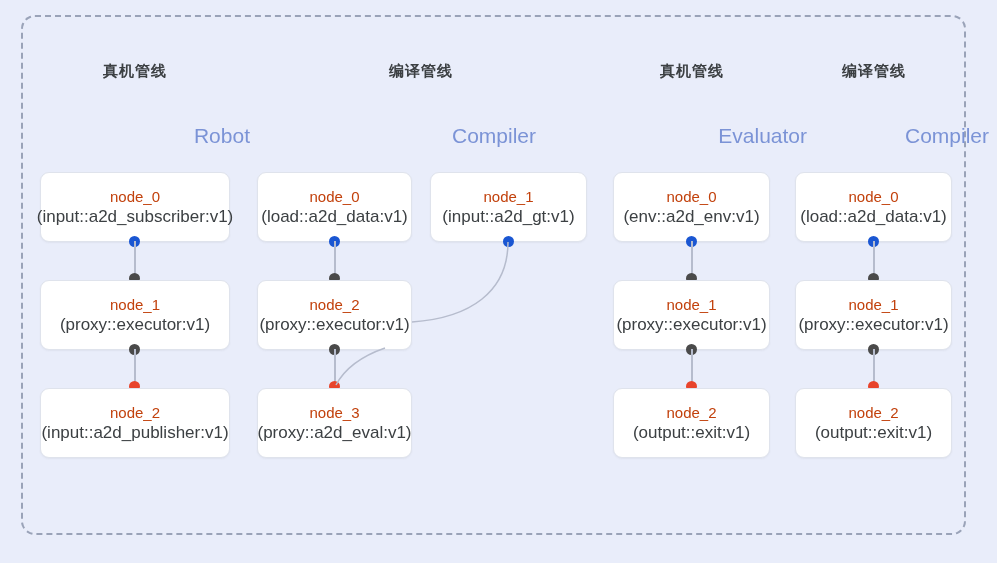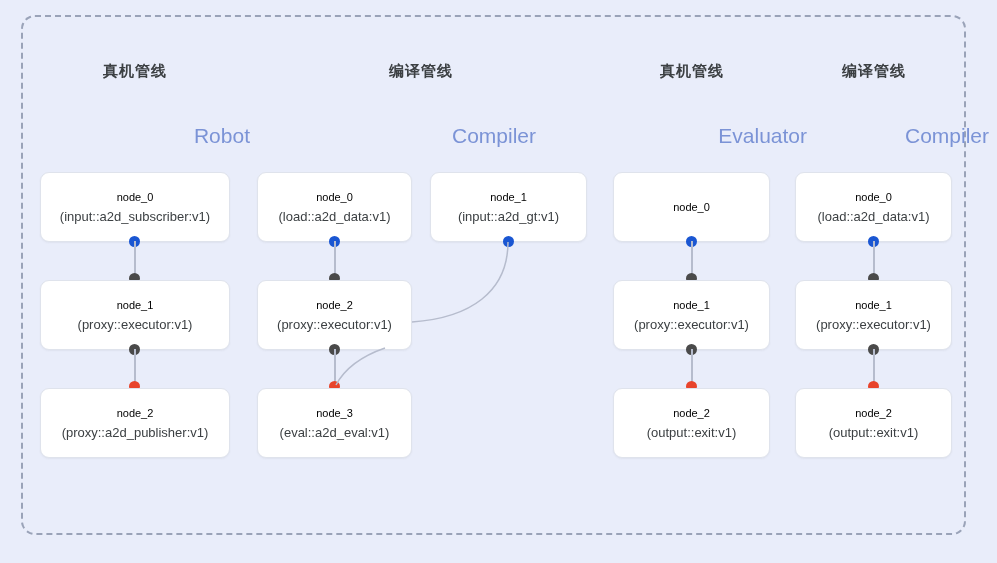--- a/index.html
+++ b/index.html
@@ -56,26 +56,26 @@
     border: 1px solid #dfe3ec;
     border-radius: 9px;
     display: flex;
     flex-direction: column;
     align-items: center;
     justify-content: center;
     box-shadow: 0 1px 2px rgba(60,64,67,0.06);
     height: 70px;
   }
   .node .n-name {
-    font-size: 11px;
-    color: #000000;
+    font-size: 15px;
+    color: #c2410c;
     line-height: 20px;
   }
   .node .n-type {
-    font-size: 13px;
+    font-size: 17px;
     color: #3c4043;
     line-height: 20px;
   }
   .dot {
     position: absolute;
     width: 11px;
     height: 11px;
     border-radius: 50%;
   }
   .dot-blue  { background: #1a56d2; }
@@ -118,21 +118,21 @@
   <div class="node" style="left:40px; top:280px; width:190px;">
     <div class="n-name">node_1</div>
     <div class="n-type">(proxy::executor:v1)</div>
   </div>
   <div class="dot dot-dark" style="left:129px; top:344px;"></div>
   <div class="edge-line" style="left:134px; top:349px; height:38px;"></div>
   <div class="dot dot-red" style="left:129px; top:381px;"></div>
 
   <div class="node" style="left:40px; top:388px; width:190px;">
     <div class="n-name">node_2</div>
-    <div class="n-type">(proxy::a2d_publisher:v1)</div>
+    <div class="n-type">(input::a2d_publisher:v1)</div>
   </div>
 
   <div class="column" style="left:306px;">
     <div class="col-title-cn">编译管线</div>
     <div class="col-title-en">Compiler</div>
   </div>
 
   <div class="node" style="left:257px; top:172px; width:155px;">
     <div class="n-name">node_0</div>
     <div class="n-type">(load::a2d_data:v1)</div>
@@ -150,30 +150,31 @@
   <div class="node" style="left:257px; top:280px; width:155px;">
     <div class="n-name">node_2</div>
     <div class="n-type">(proxy::executor:v1)</div>
   </div>
   <div class="dot dot-dark" style="left:329px; top:344px;"></div>
   <div class="edge-line" style="left:334px; top:349px; height:38px;"></div>
   <div class="dot dot-red" style="left:329px; top:381px;"></div>
 
   <div class="node" style="left:257px; top:388px; width:155px;">
     <div class="n-name">node_3</div>
-    <div class="n-type">(eval::a2d_eval:v1)</div>
+    <div class="n-type">(proxy::a2d_eval:v1)</div>
   </div>
 
   <div class="column" style="left:577px;">
     <div class="col-title-cn">真机管线</div>
     <div class="col-title-en">Evaluator</div>
   </div>
 
   <div class="node" style="left:613px; top:172px; width:157px;">
     <div class="n-name">node_0</div>
+    <div class="n-type">(env::a2d_env:v1)</div>
   </div>
   <div class="dot dot-blue" style="left:686px; top:236px;"></div>
   <div class="edge-line" style="left:691px; top:241px; height:38px;"></div>
   <div class="dot dot-dark" style="left:686px; top:273px;"></div>
 
   <div class="node" style="left:613px; top:280px; width:157px;">
     <div class="n-name">node_1</div>
     <div class="n-type">(proxy::executor:v1)</div>
   </div>
   <div class="dot dot-dark" style="left:686px; top:344px;"></div>

